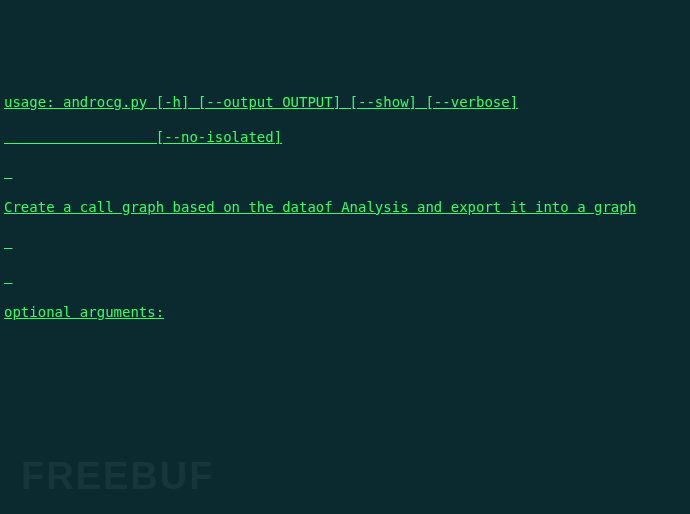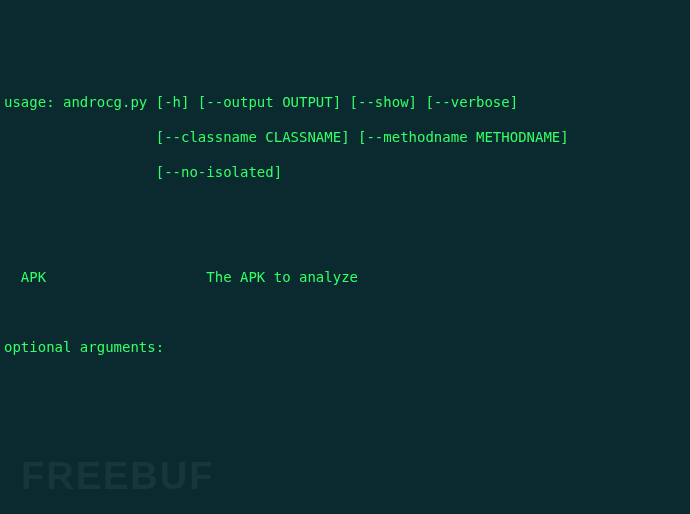--- a/index.html
+++ b/index.html
@@ -8,45 +8,44 @@
       color: #33ff66;
       font-family: "Menlo", "Monaco", "Consolas", monospace;
       font-size: 14px;
       line-height: 1.25;
       padding: 6px 4px;
       width: 690px;
       height: 514px;
       overflow: hidden;
       white-space: pre;
     }
-    .line { white-space: pre; }
+    .line { white-space: pre; text-decoration: underline; }
     .faded {
       position: absolute;
       left: 21px;
       bottom: 14px;
       color: rgba(180, 200, 200, 0.08);
       font-size: 38px;
       font-weight: bold;
       letter-spacing: 2px;
       font-family: Arial, sans-serif;
       pointer-events: none;
     }
   </style>
 </head>
 <body>
 
 
 
 <div>
 <div class="line">usage: androcg.py [-h] [--output OUTPUT] [--show] [--verbose]</div>
-<div class="line">                  [--classname CLASSNAME] [--methodname METHODNAME]</div>
 <div class="line">                  [--no-isolated]</div>
 <div class="line"> </div>
+<div class="line">Create a call graph based on the dataof Analysis and export it into a graph</div>
 <div class="line"> </div>
-<div class="line">  APK                   The APK to analyze</div>
 <div class="line"> </div>
 <div class="line">optional arguments:</div>
 
 
 
 
 
 
 
 

